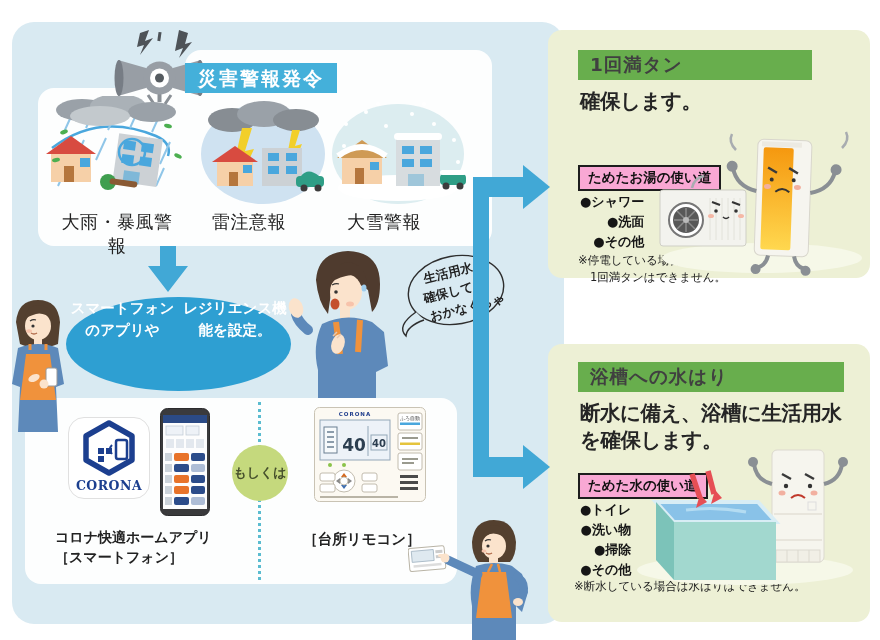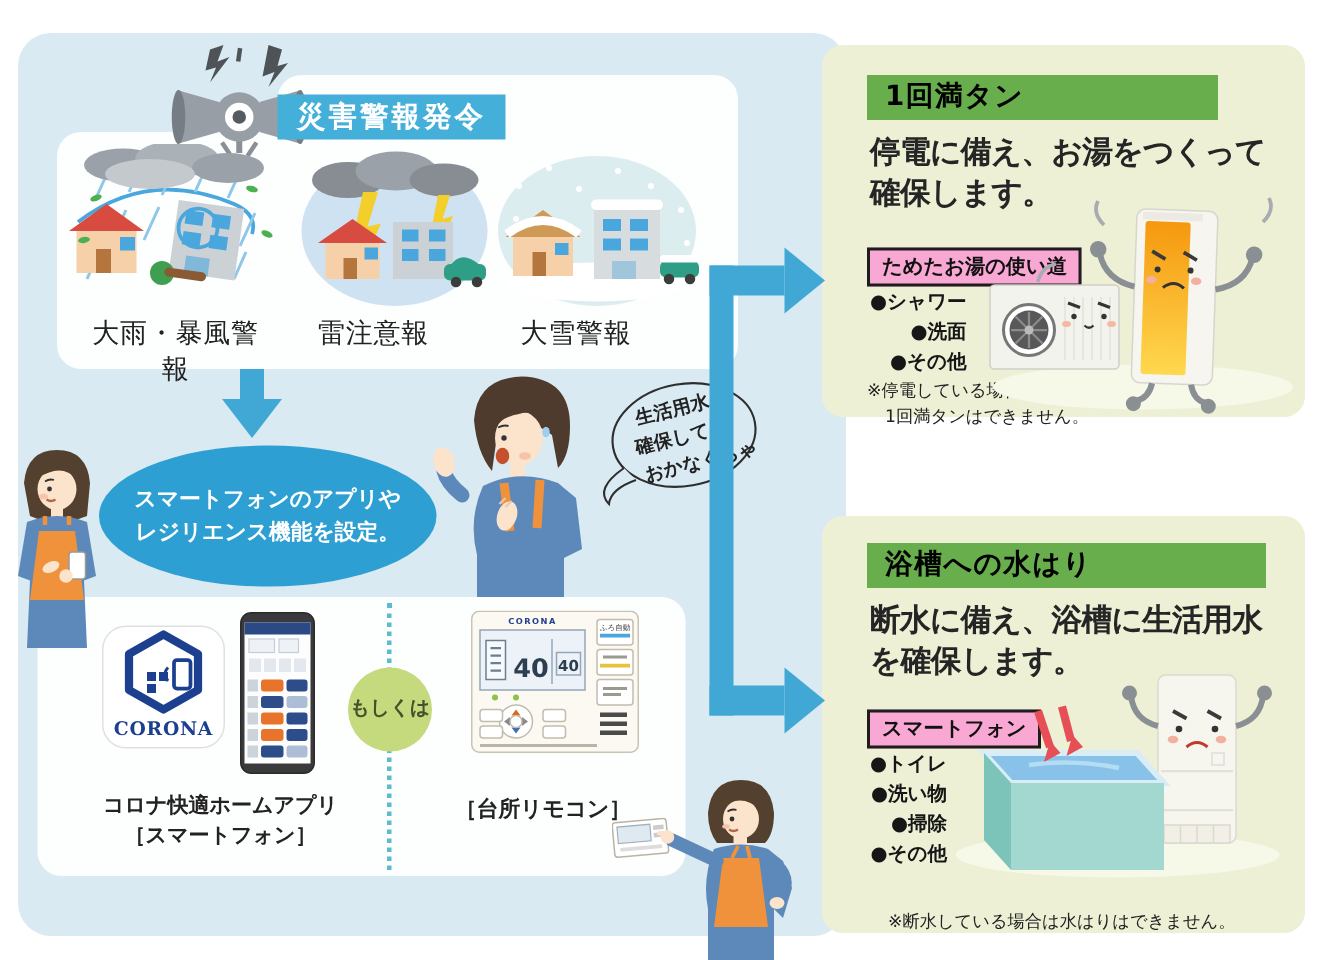--- a/index.html
+++ b/index.html
@@ -12,61 +12,61 @@
   .white-a{left:173px;top:28px;width:307px;height:62px;background:#fdfefe;border-radius:16px 16px 0 0;}
   .white-b{left:26px;top:66px;width:454px;height:158px;background:#fdfefe;border-radius:16px;}
   .header-band{left:173px;top:41px;width:152px;height:30px;background:#44b0da;}
   .header-band span{display:block;text-align:center;line-height:30px;font-size:19px;font-weight:bold;
                     color:#fff;letter-spacing:2px;}
   .scene-label{top:188px;width:120px;text-align:center;font-size:18px;font-weight:normal;color:#222;letter-spacing:.5px;}
 
   .down-arrow{left:134px;top:224px;}
 
   .instr-ellipse{left:54px;top:275px;width:225px;height:94px;background:#2e9fd2;border-radius:50%;
-                 display:flex;flex-direction:column;justify-content:center;}
+                 display:flex;flex-direction:row;justify-content:center;}
   .instr-ellipse div{text-align:center;font-size:14.5px;font-weight:bold;color:#fff;line-height:1.55;}
 
   .speech-text{left:30px;top:14px;width:102px;transform:rotate(-14deg);font-size:12.5px;font-weight:bold;color:#222;}
   .speech-text div{text-align:center;line-height:1.5;}
   .speech-l2{margin-right:22px;}
   .speech-l3{margin-left:8px;}
 
   .white-bottom{left:13px;top:376px;width:432px;height:186px;background:#fdfefe;border-radius:16px;}
   .dash-divider{left:246px;top:380px;height:178px;width:0;border-left:3px dotted #5bbcd0;}
   .app-icon{left:56px;top:395px;width:82px;height:82px;background:#fff;border:1px solid #e0e0e0;
             border-radius:16px;box-sizing:border-box;}
   .app-icon .brand{position:absolute;left:0;bottom:5px;width:100%;text-align:center;
             font-family:"DejaVu Serif",serif;font-size:12.5px;font-weight:bold;color:#1c3f8f;letter-spacing:.5px;}
-  .app-caption{left:43px;top:505px;width:184px;text-align:center;font-size:14px;font-weight:bold;line-height:1.45;color:#222;}
+  .app-caption{left:43px;top:505px;width:184px;font-size:14px;font-weight:bold;line-height:1.45;color:#222;}
   .or-circle{left:220px;top:423px;width:56px;height:56px;border-radius:50%;background:#c5d97d;
              text-align:center;line-height:56px;font-size:13px;font-weight:bold;color:#46502c;}
   .remote-caption{left:284px;top:508px;width:132px;text-align:center;font-size:14.5px;font-weight:bold;color:#222;}
 
   
   .feature-panel{width:322px;background:#edf0d5;border-radius:14px;}
   .panel-top{left:548px;top:30px;height:248px;}
   .panel-bottom{left:548px;top:344px;height:278px;}
   .green-band{background:#68ae4d;height:30px;}
-  .green-band span{display:block;padding-left:12px;line-height:30px;font-size:18.5px;font-weight:bold;color:#000000;letter-spacing:1px;}
+  .green-band span{display:block;padding-left:12px;line-height:30px;font-size:18.5px;font-weight:bold;color:#404040;letter-spacing:1px;}
   .band-1{left:30px;top:20px;width:234px;}
   .band-2{left:30px;top:18px;width:266px;}
   .feature-desc{left:32px;font-size:20.5px;font-weight:800;line-height:1.32;color:#252525;letter-spacing:-.5px;}
   .desc-1{top:58px;}
   .desc-2{top:56px;}
   .usage-box{display:inline-block;border:2px solid #1d1d1d;background:#f9a8d4;font-size:13.5px;
              font-weight:bold;padding:2px 8px;color:#111;}
   .ubox-1{left:30px;top:135px;}
   .ubox-2{left:30px;top:129px;}
   .usage-list{font-size:13px;font-weight:bold;color:#161616;line-height:20px;text-align:right;}
   .ulist-1{left:32px;top:162px;}
   .ulist-2{left:32px;top:156px;}
   .note{font-size:11.5px;color:#222;line-height:1.45;}
   .note-1{left:30px;top:222px;}
   .note-1 .n2{padding-left:12px;}
-  .note-2{left:44px;top:234px;margin-top:28px;}
+  .note-2{left:26px;top:234px;}
 </style>
 </head>
 <body>
 
 <div class="canvas">
 
   <div class="abs left-panel">
     <div class="abs white-a"></div>
     <div class="abs white-b"></div>
 
@@ -356,21 +356,20 @@
     <rect x="2" y="38" width="7" height="3" rx="1.5" fill="#fbe3cc"></rect>
     <path d="M78,58 Q94,68 84,84" stroke="#5d89ba" stroke-width="8" fill="none"></path>
     <ellipse cx="82" cy="86" rx="5" ry="4" fill="#fbe3cc"></ellipse>
   </svg>
 
   <div class="abs feature-panel panel-top">
     <div class="abs green-band band-1">
       <span>1回満タン</span>
     </div>
     <div class="abs feature-desc desc-1">
-      <div>停電に備え、お湯をつくって</div>
       <div>確保します。</div>
     </div>
     <div class="abs usage-box ubox-1">ためたお湯の使い道</div>
     <div class="abs usage-list ulist-1">
       <div>●シャワー</div>
       <div>●洗面</div>
       <div>●その他</div>
     </div>
     <div class="abs note note-1">
       <div>※停電している場合は</div>
@@ -427,21 +426,21 @@
   </div>
 
   <div class="abs feature-panel panel-bottom">
     <div class="abs green-band band-2">
       <span>浴槽への水はり</span>
     </div>
     <div class="abs feature-desc desc-2">
       <div>断水に備え、浴槽に生活用水</div>
       <div>を確保します。</div>
     </div>
-    <div class="abs usage-box ubox-2">スマートフォン</div>
+    <div class="abs usage-box ubox-2">ためた水の使い道</div>
     <div class="abs usage-list ulist-2">
       <div>●トイレ</div>
       <div>●洗い物</div>
       <div>●掃除</div>
       <div>●その他</div>
     </div>
     <div class="abs note note-2">※断水している場合は水はりはできません。</div>
 
     <svg class="abs" style="left:78px;top:96px;" width="238" height="178" viewBox="0 0 238 178">
       <ellipse cx="119" cy="130" rx="108" ry="15" fill="#f6f8e8"></ellipse>

